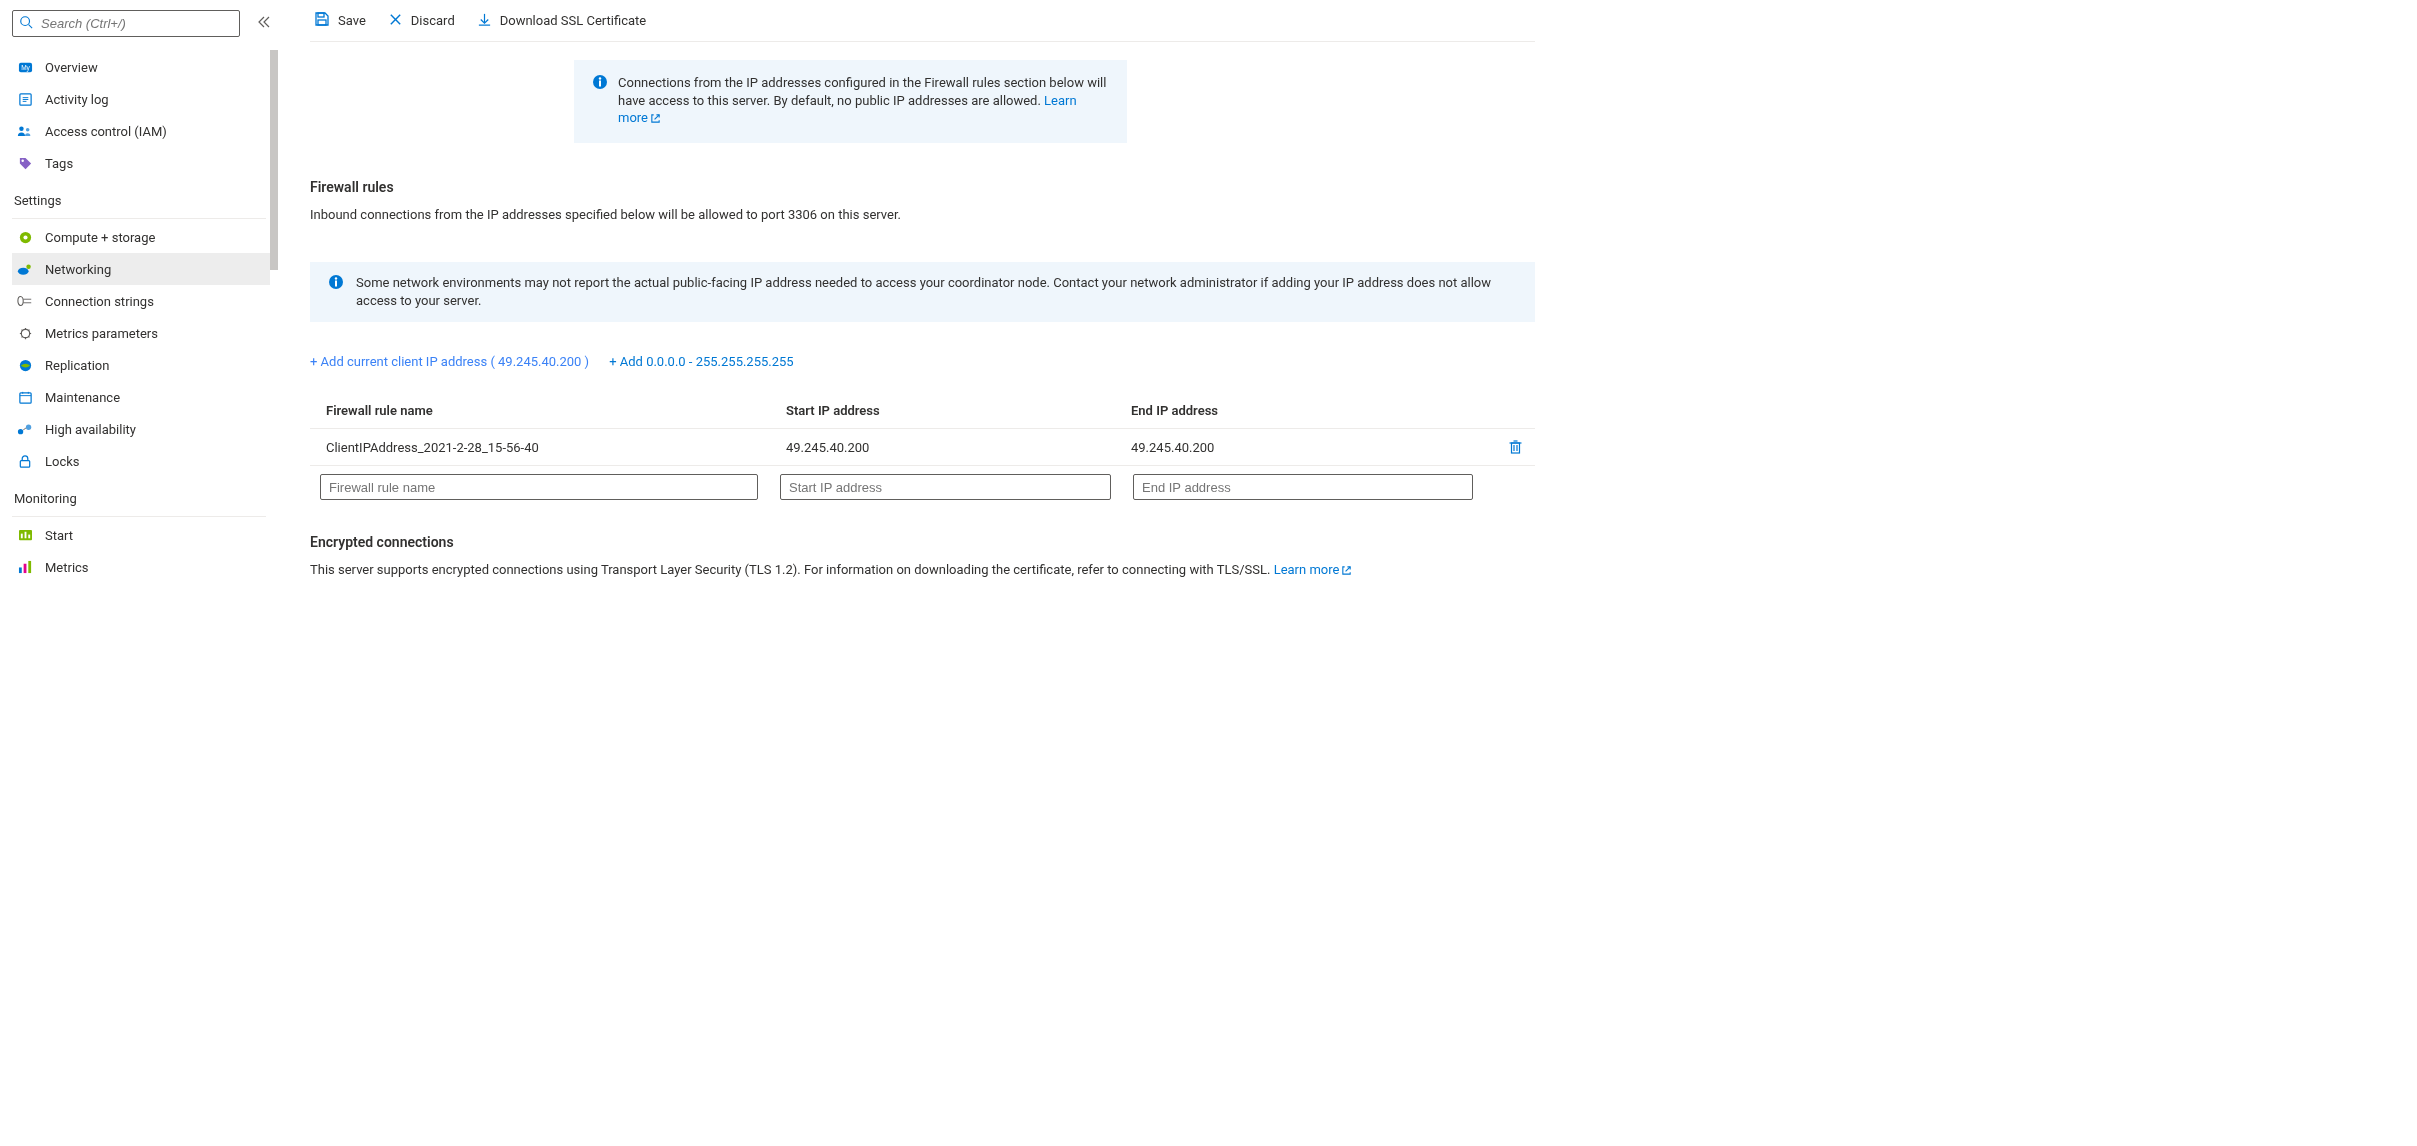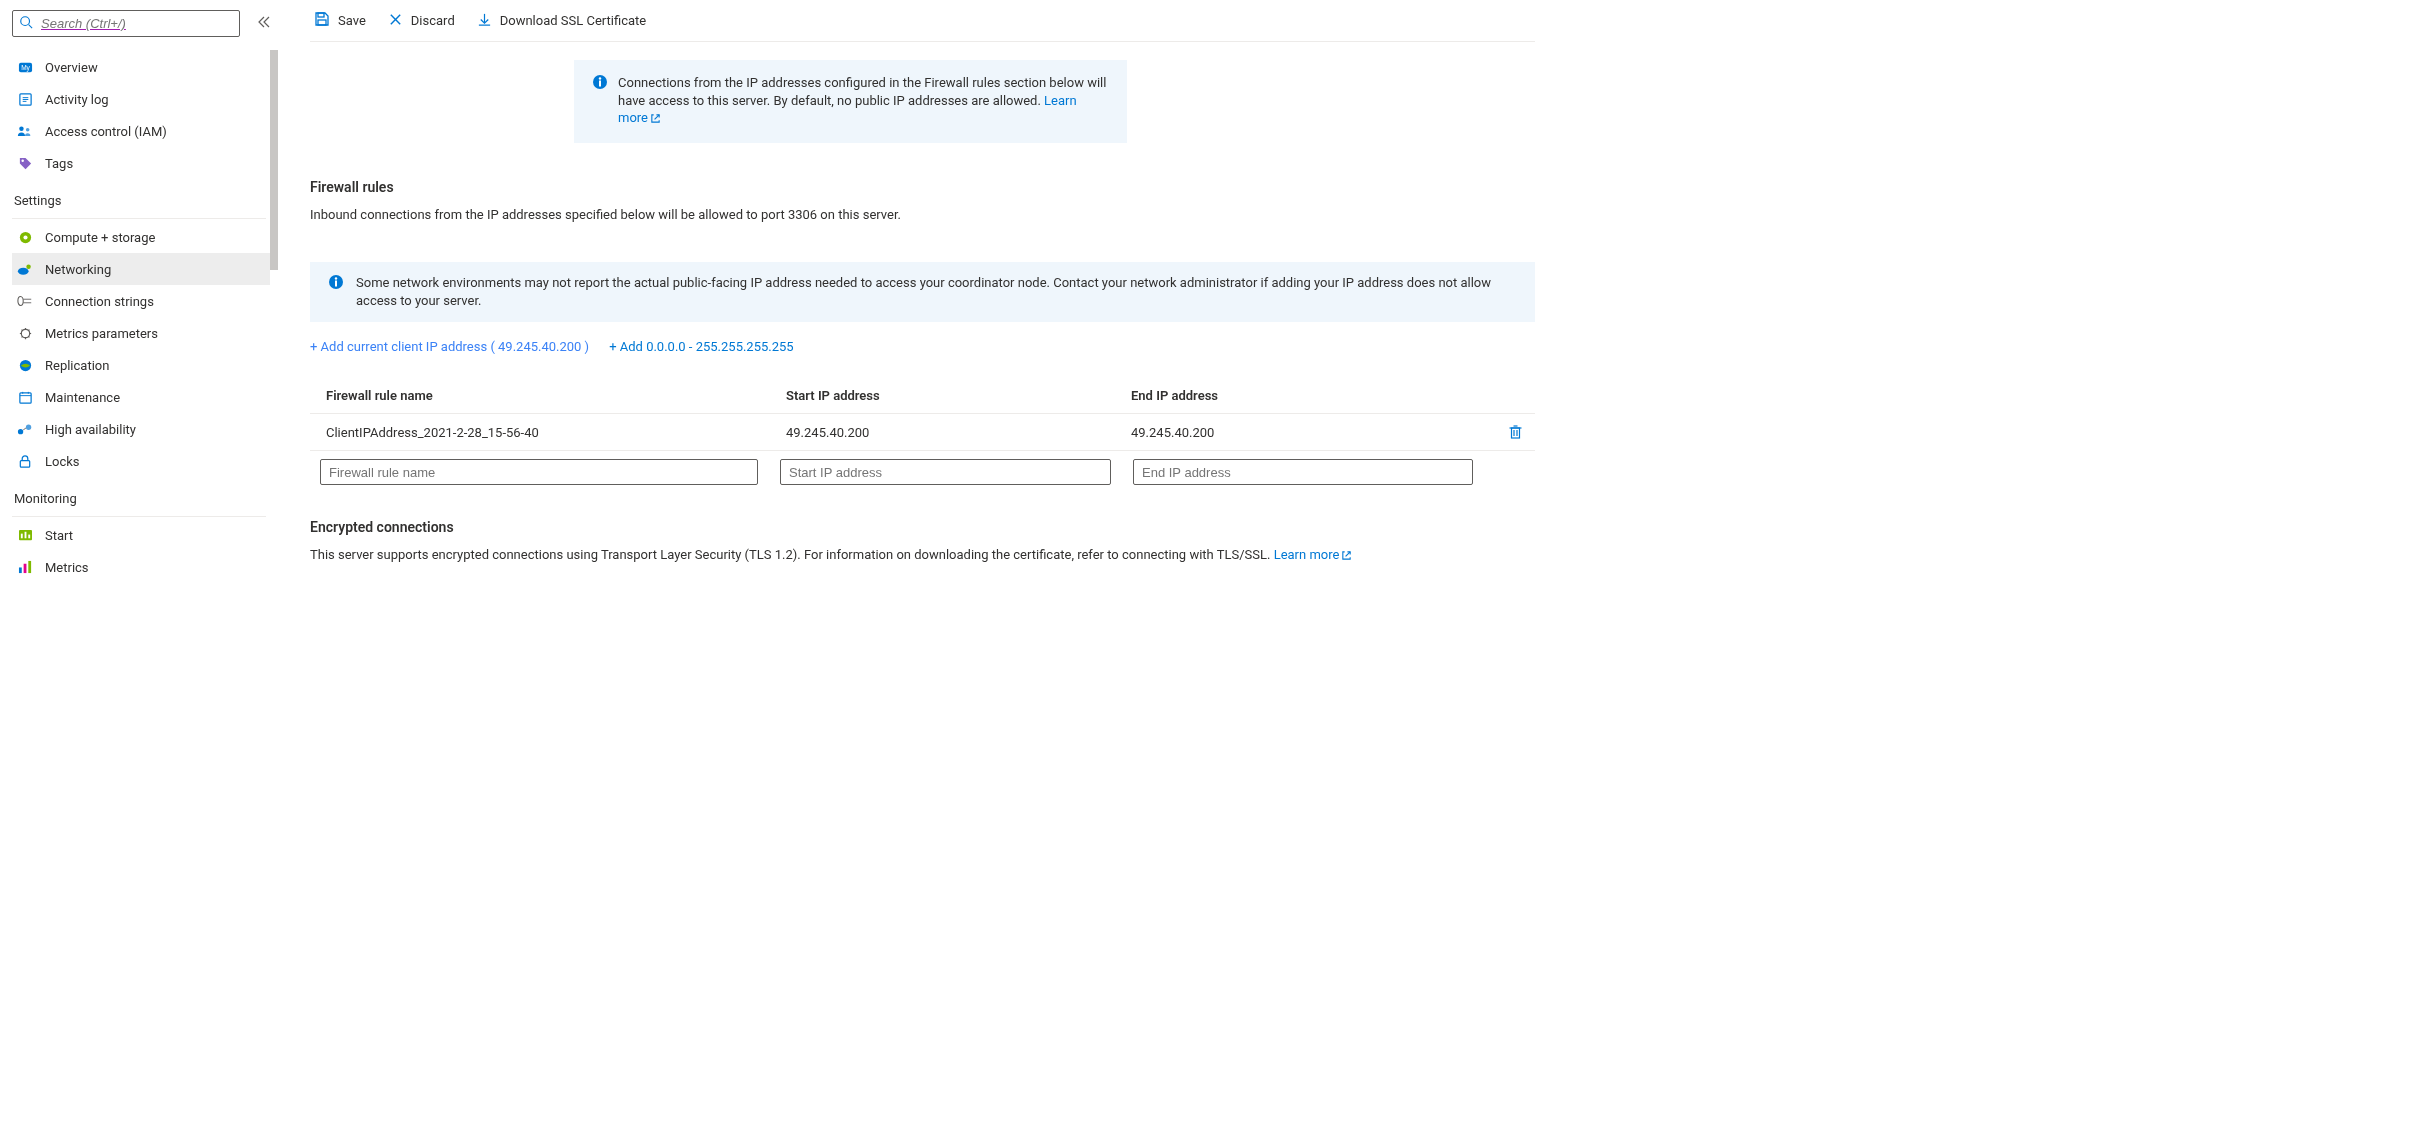--- a/index.html
+++ b/index.html
@@ -38,21 +38,20 @@
     gap: 6px;
   }
   .search-box input {
     border: none;
     outline: none;
     flex: 1;
     font-size: 13px;
     font-style: italic;
     color: #a21caf;
     background: transparent;
-    text-decoration: underline;
   }
   .collapse-btn {
     margin-left: 18px;
     cursor: pointer;
     color: #605e5c;
   }
   .nav-item {
     display: flex;
     align-items: center;
     padding: 8px 10px 8px 5px;
@@ -128,21 +127,21 @@
     max-width: 553px;
     margin-left: 264px;
   }
   .info-banner-wide {
     background: #eff6fc;
     display: flex;
     gap: 12px;
     padding: 12px 18px;
     font-size: 13px;
     line-height: 1.4;
-    margin-bottom: 17px;
+    margin-bottom: 32px;
     margin-top: 40px;
   }
   .link { color: #0078d4; text-decoration: none; cursor: pointer; }
   .section-title { font-weight: 600; font-size: 14px; margin-bottom: 12px; }
   .section-text { font-size: 13px; margin-bottom: 12px; }
   .checkbox-row {
     display: inline-flex;
     align-items: center;
     gap: 10px;
     padding: 10px 12px;

